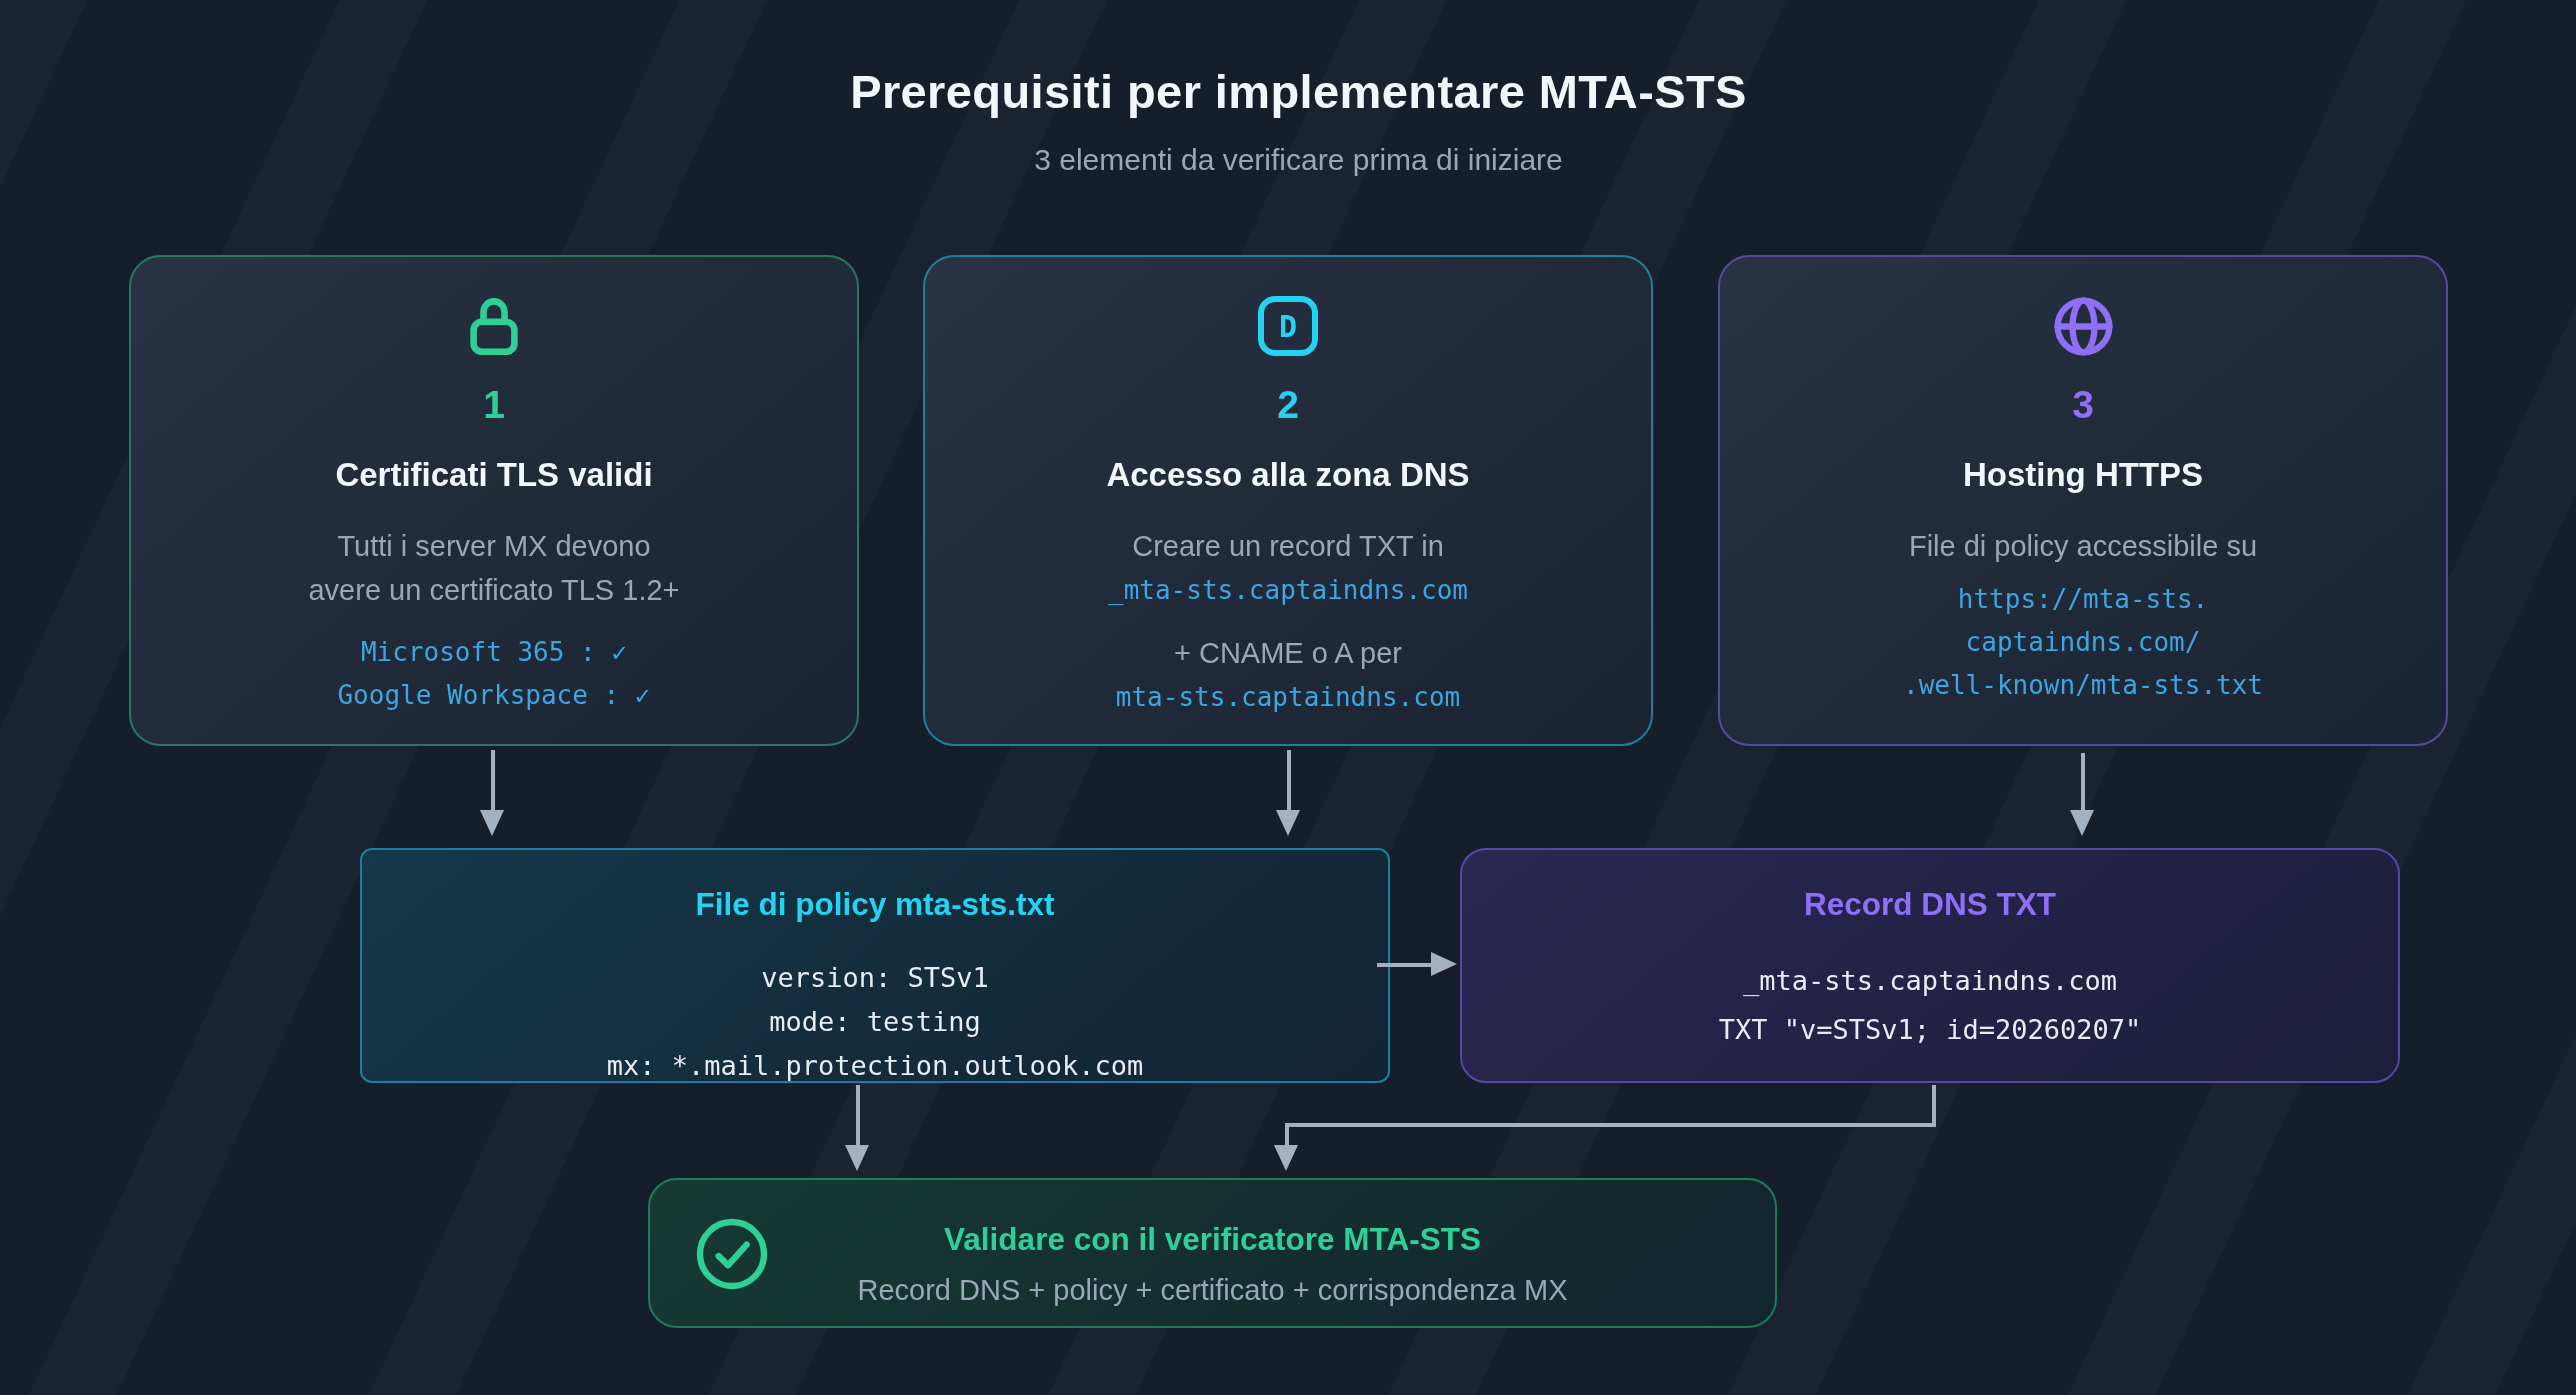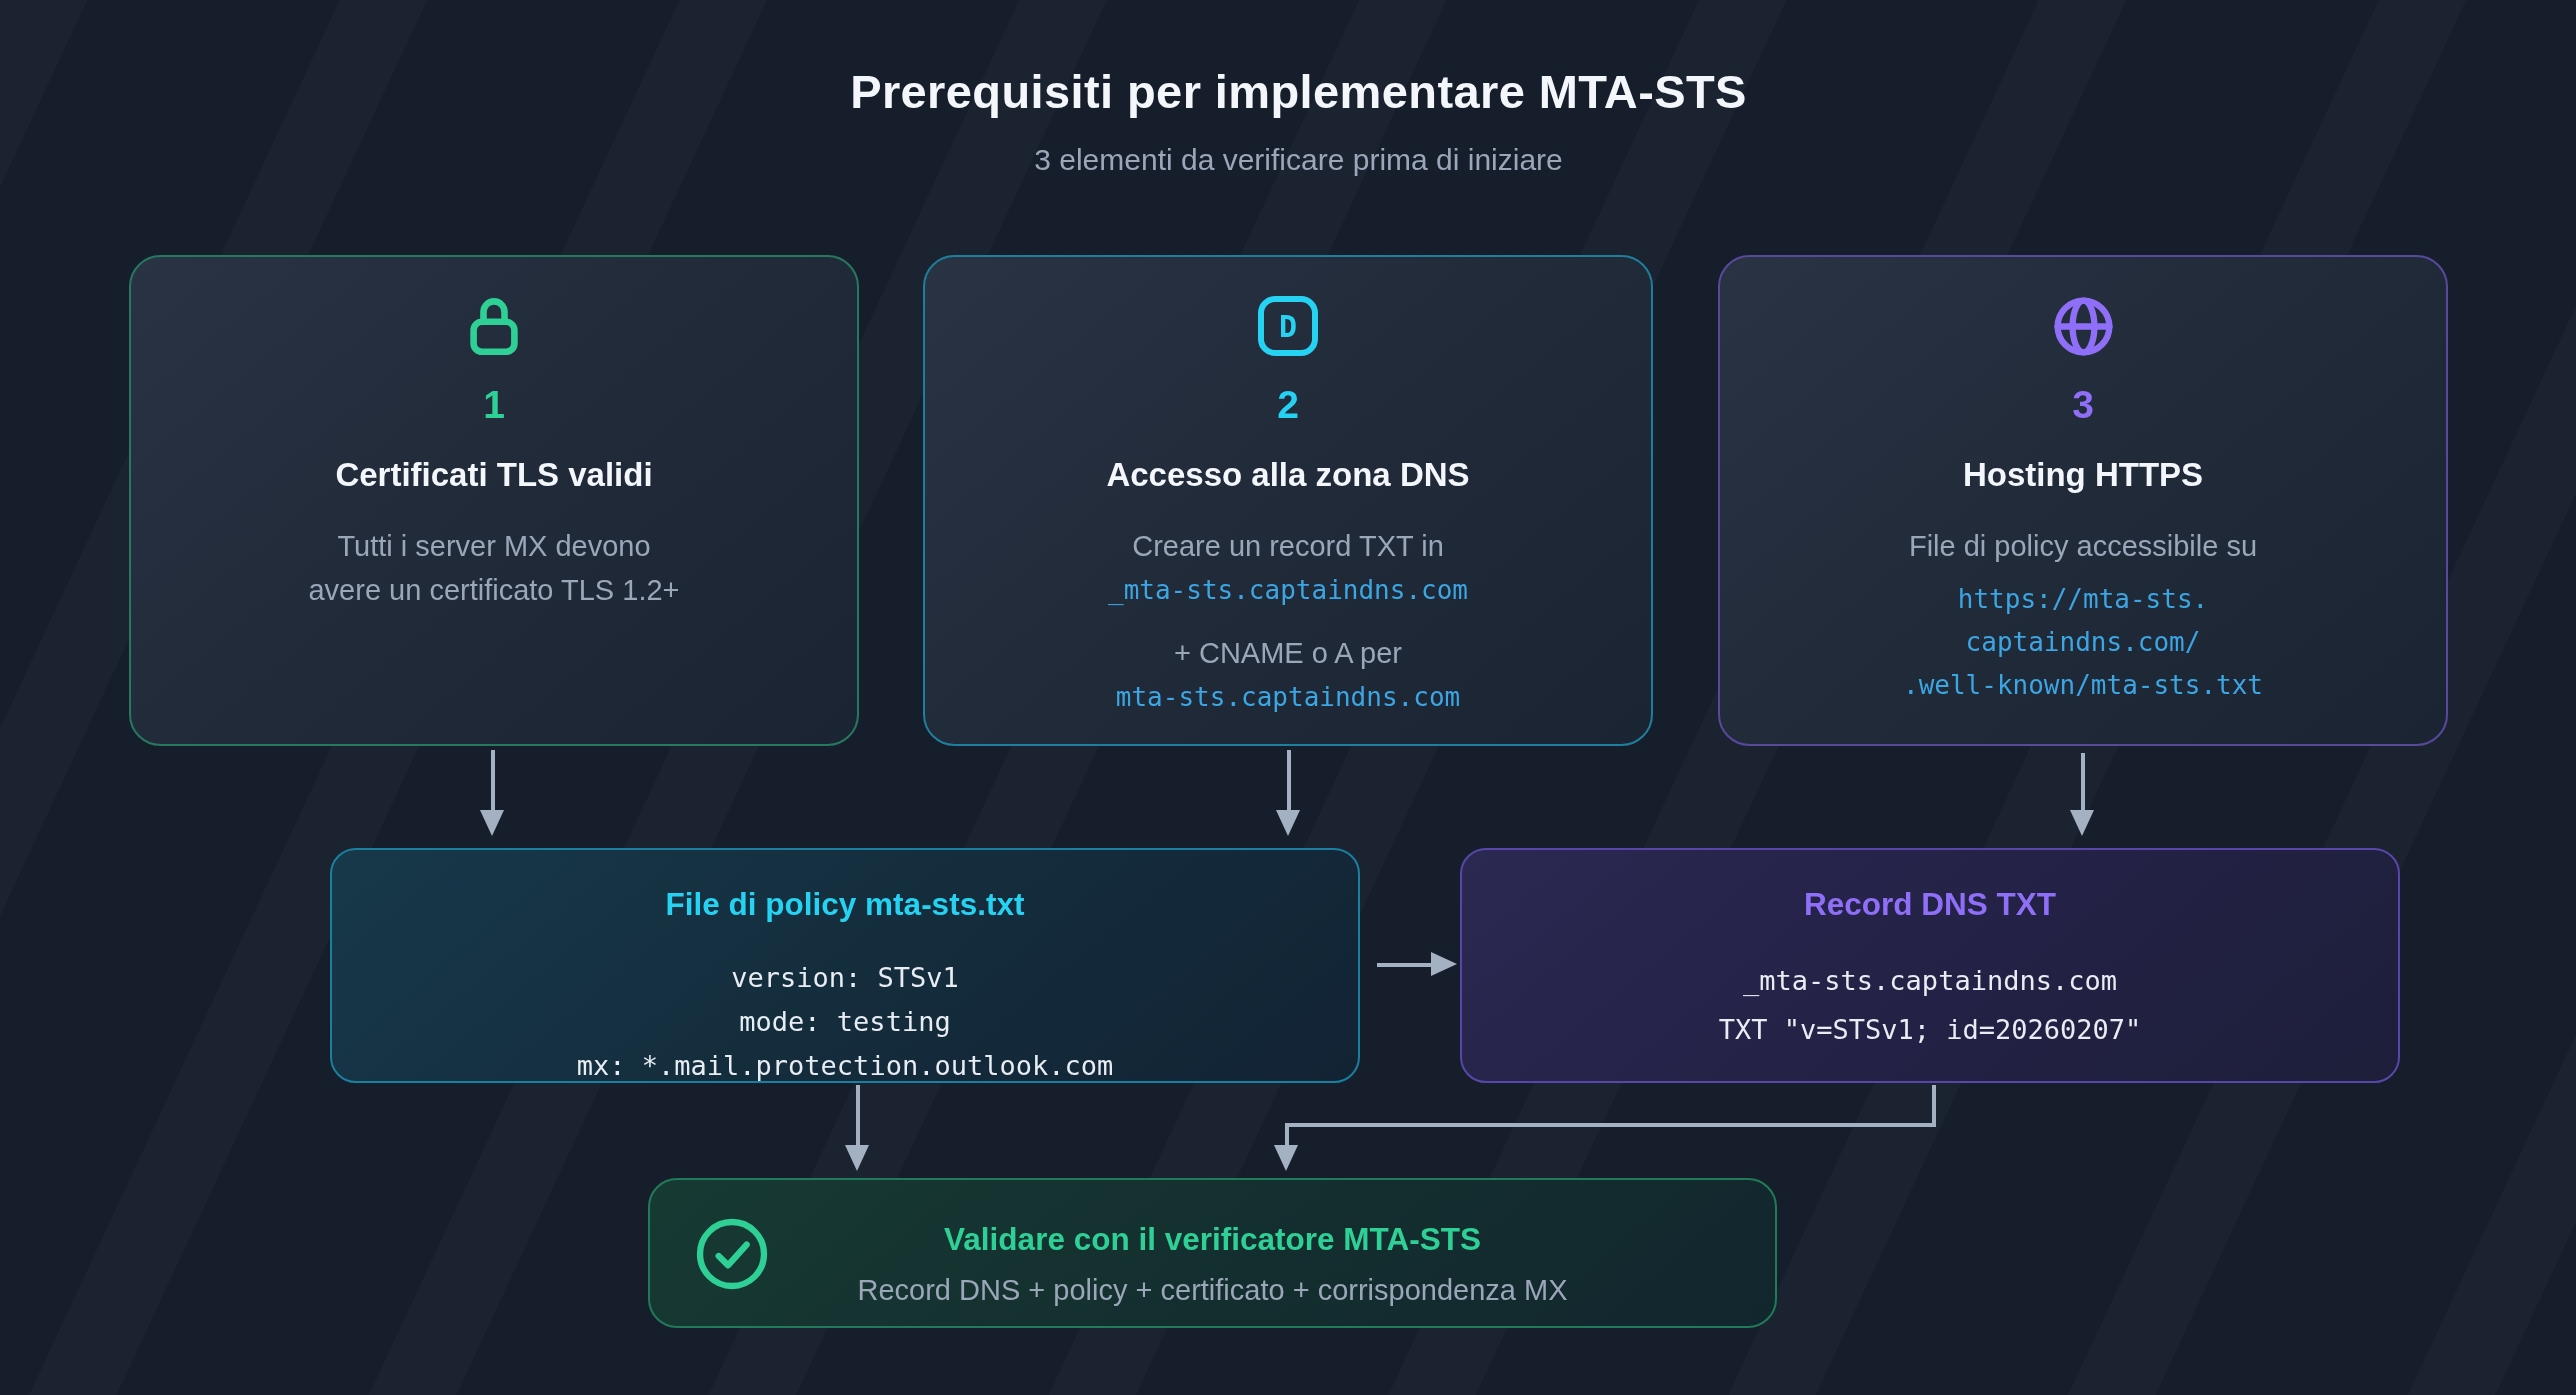--- a/index.html
+++ b/index.html
@@ -46,22 +46,23 @@
     display:flex;align-items:center;justify-content:center;
   }
   .dbox span{font-size:30px;font-weight:700;color:#25d2f2;}
 
   
   .flow-box{
     position:absolute;top:848px;height:235px;box-sizing:border-box;
     border-radius:26px;border:2.9px solid;text-align:center;padding-top:34px;
   }
   .policy-box{
-    left:330px;width:1030px;border-color:#1b7fa0;
+    left:360px;width:1030px;border-color:#1b7fa0;
     background:linear-gradient(140deg,#17394a 0%,#142c3c 55%,#122334 100%);
+    border-radius:12px;
   }
   .dns-box{
     left:1460px;width:940px;border-color:#5847a8;
     background:linear-gradient(140deg,#2b2852 0%,#232145 55%,#1d1f3a 100%);
   }
   .flow-title{margin:0;font-size:31.5px;line-height:40px;font-weight:700;}
   .flow-lines{margin-top:31.5px;font-size:27px;color:#e8edf3;}
   .lh62 div{line-height:44px;}
   .lh68 div{line-height:49px;}
 
@@ -99,20 +100,24 @@
         <rect x="5.2" y="10.6" width="13.6" height="10" rx="2.8"></rect>
         <path d="M8.5 10.6 V7.3 a3.5 3.5 0 0 1 7 0 V10.6"></path>
       </svg>
     </div>
     <div class="card-number green">1</div>
     <h2 class="card-title">Certificati TLS validi</h2>
     <div class="card-desc">
       <div>Tutti i server MX devono</div>
       <div>avere un certificato TLS 1.2+</div>
     </div>
+    <div class="card-mono mono blue">
+      <div>Microsoft 365 : ✓</div>
+      <div>Google Workspace : ✓</div>
+    </div>
   </section>
 
   <section class="card card-2">
     <div class="card-icon">
       <div class="dbox">
           <span class="mono">D</span>
         </div>
     </div>
     <div class="card-number cyan">2</div>
     <h2 class="card-title">Accesso alla zona DNS</h2>

